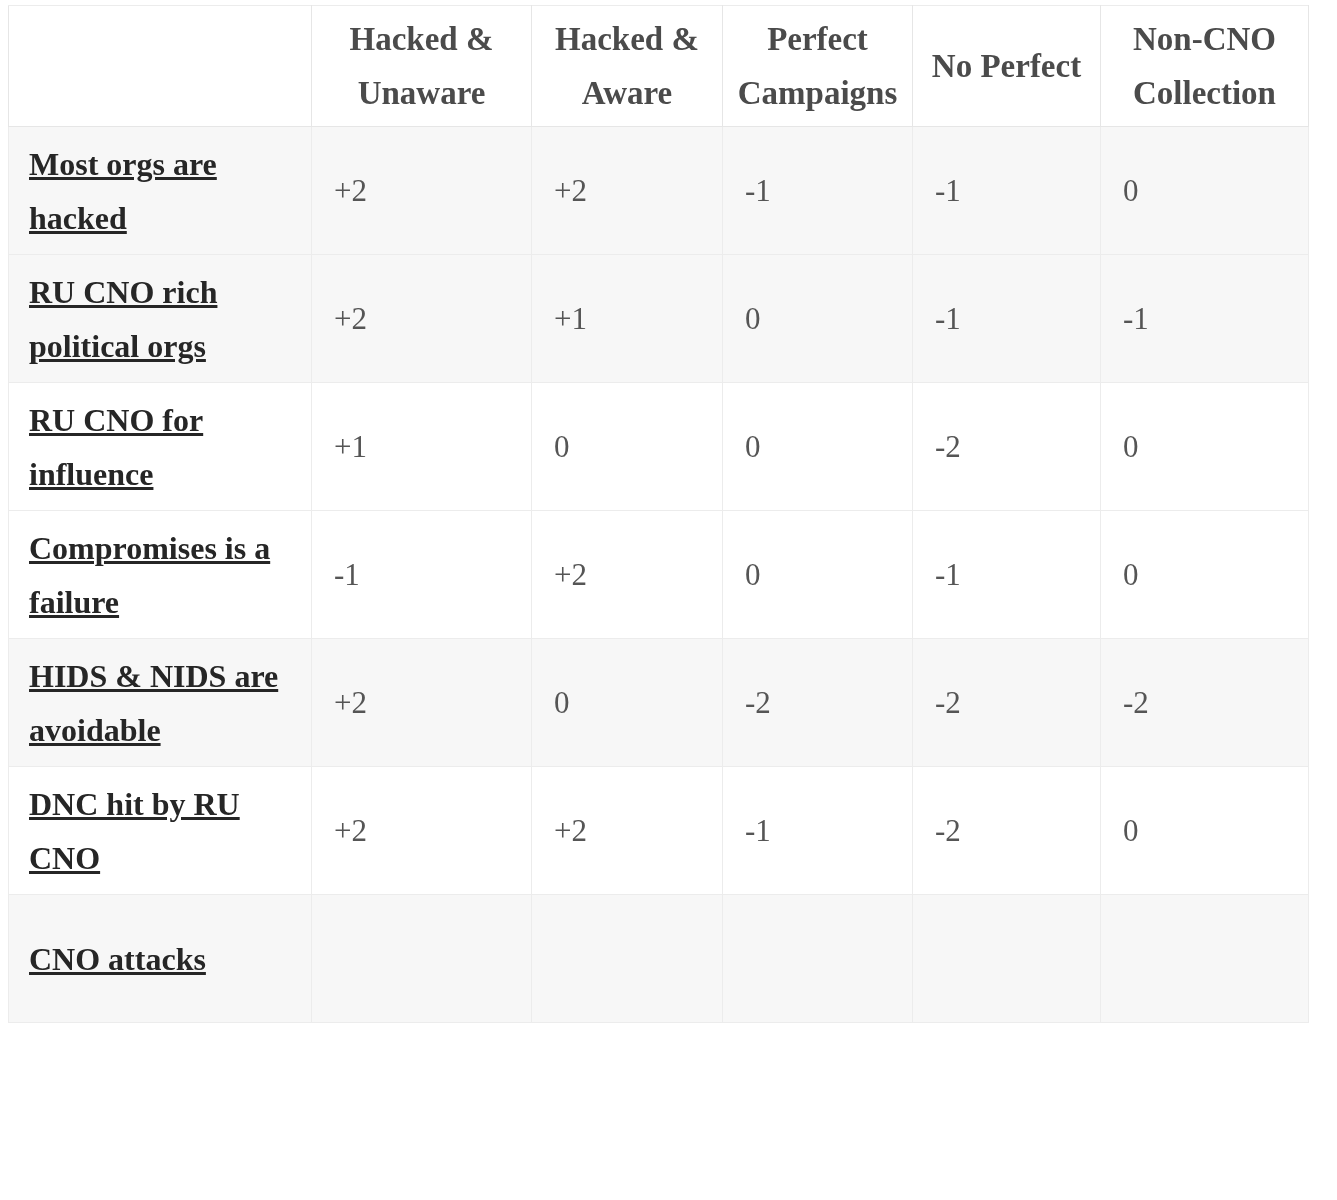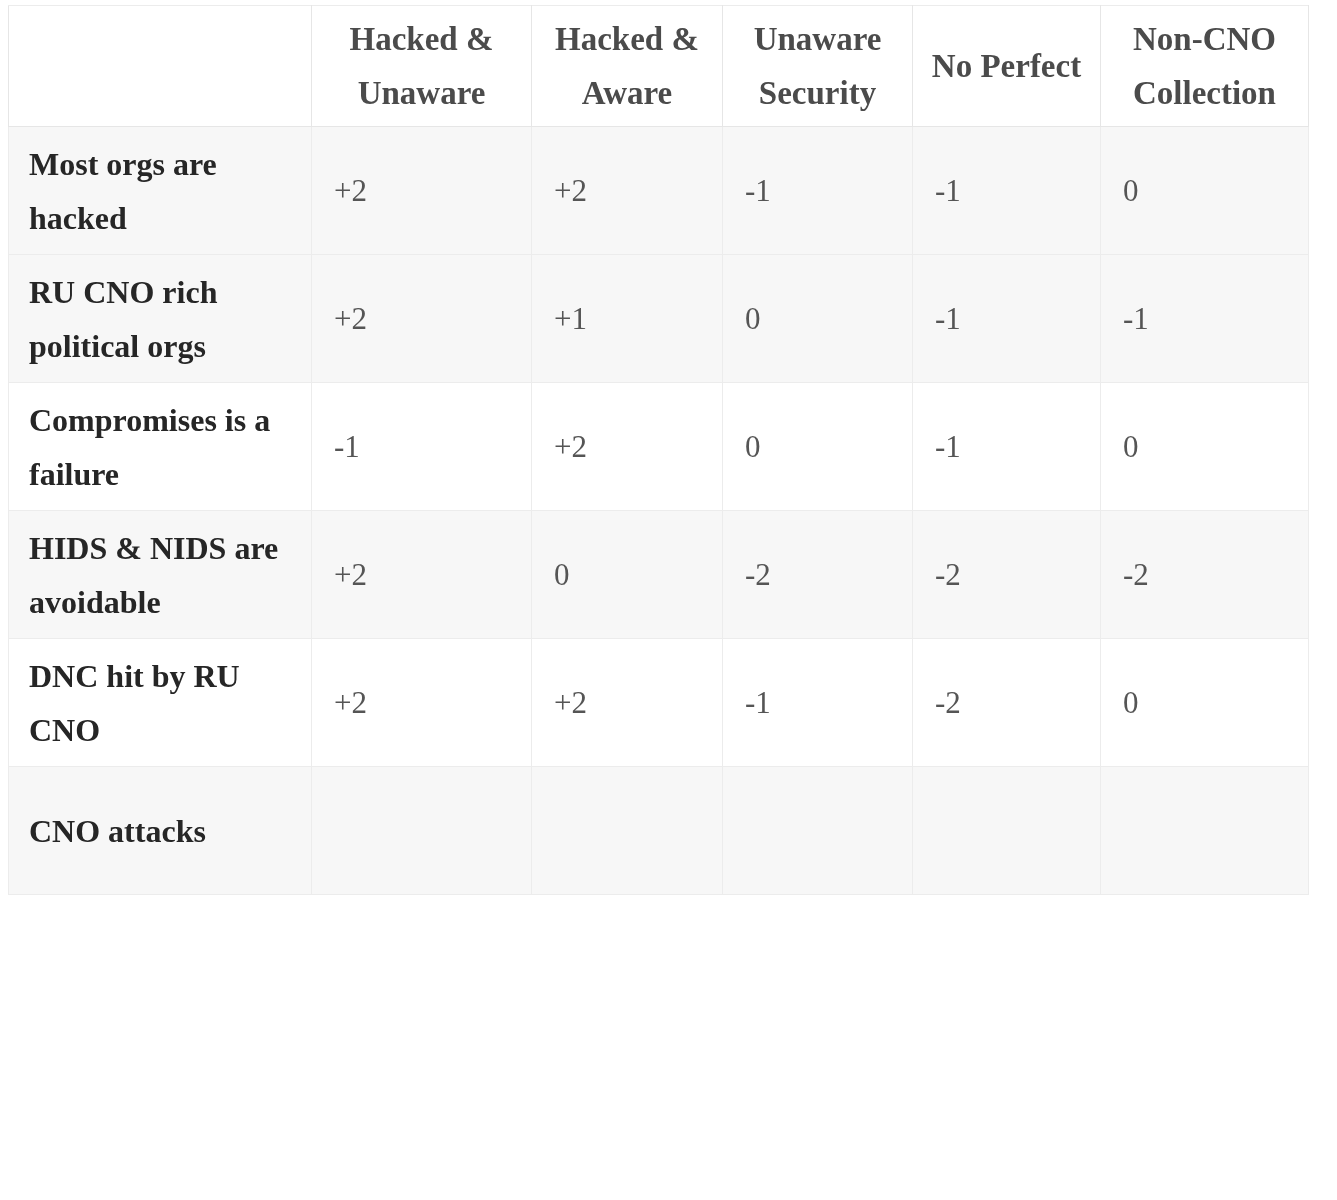--- a/index.html
+++ b/index.html
@@ -63,20 +63,21 @@
   tbody tr.odd td { background: #f7f7f7; }
   tbody tr.even td { background: #ffffff; }
 
   td.rowlabel {
     color: #262626;
     font-weight: bold;
     font-size: 32px;
     line-height: 54px;
     text-align: left;
     padding: 4px 14px 4px 20px;
+    text-decoration: underline;
   }
   td.value {
     color: #555555;
     font-weight: normal;
     font-size: 31px;
     line-height: 38px;
     text-align: left;
     padding: 4px 10px 4px 22px;
   }
 </style>
@@ -91,41 +92,49 @@
       <col class="c-v2">
       <col class="c-v3">
       <col class="c-v4">
       <col class="c-v5">
     </colgroup>
     <thead>
       <tr>
         <th class="corner"></th>
         <th>Hacked &amp; Unaware</th>
         <th>Hacked &amp; Aware</th>
-        <th>Unaware Security</th>
+        <th>Perfect Campaigns</th>
         <th>No Perfect</th>
         <th>Non-CNO Collection</th>
       </tr>
     </thead>
     <tbody>
       <tr class="odd">
         <td class="rowlabel">Most orgs are hacked</td>
         <td class="value">+2</td>
         <td class="value">+2</td>
         <td class="value">-1</td>
         <td class="value">-1</td>
         <td class="value">0</td>
       </tr>
       <tr class="odd">
         <td class="rowlabel">RU CNO rich political orgs</td>
         <td class="value">+2</td>
         <td class="value">+1</td>
         <td class="value">0</td>
         <td class="value">-1</td>
         <td class="value">-1</td>
+      </tr>
+      <tr class="even">
+        <td class="rowlabel">RU CNO for influence</td>
+        <td class="value">+1</td>
+        <td class="value">0</td>
+        <td class="value">0</td>
+        <td class="value">-2</td>
+        <td class="value">0</td>
       </tr>
       <tr class="even">
         <td class="rowlabel">Compromises is a failure</td>
         <td class="value">-1</td>
         <td class="value">+2</td>
         <td class="value">0</td>
         <td class="value">-1</td>
         <td class="value">0</td>
       </tr>
       <tr class="odd">

